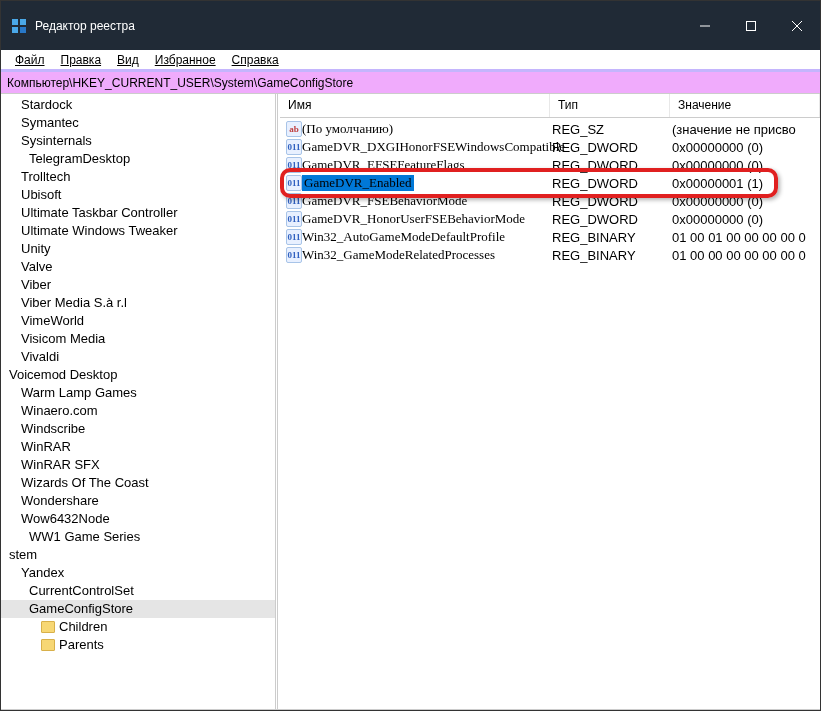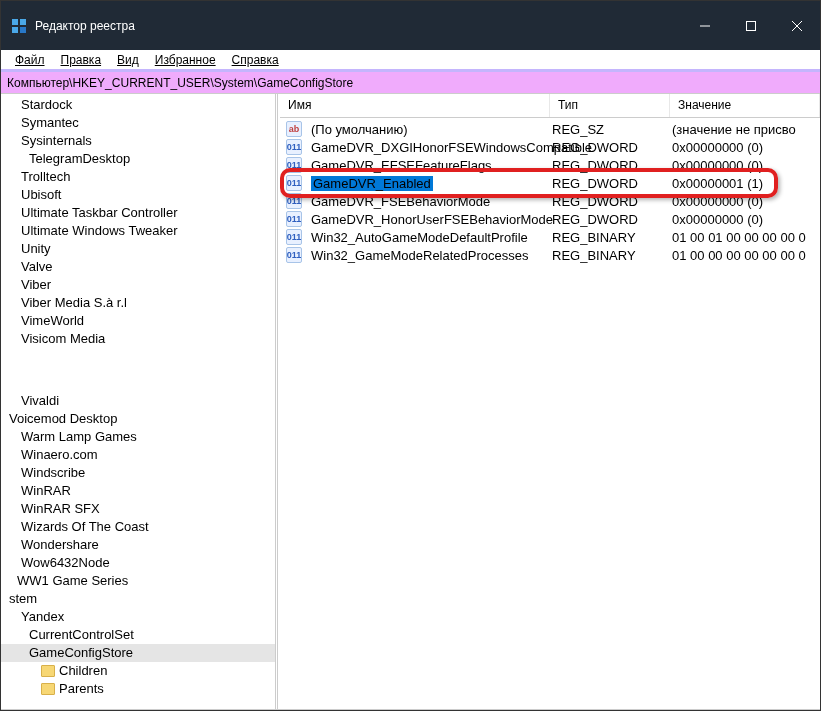--- a/index.html
+++ b/index.html
@@ -23,21 +23,21 @@
 .splitter { width: 4px; background: #fff; cursor: ew-resize; position: relative; }
 .splitter::after { content: ""; position: absolute; left: 1px; top: 0; bottom: 0; width: 1px; background: #ccc; }
 .list { flex: 1; display: flex; flex-direction: column; overflow: hidden; }
 .list-header { display: flex; border-bottom: 1px solid #ccc; height: 24px; background: #fff; }
 .list-header .col { padding: 4px 8px; font-size: 12px; border-right: 1px solid #e8e8e8; }
 .col-name { width: 270px; }
 .col-type { width: 120px; }
 .col-value { flex: 1; }
 .list-body { flex: 1; overflow-y: auto; padding-top: 2px; position: relative; }
 .list-row { display: flex; height: 18px; align-items: center; font-size: 13px; padding-left: 6px; }
-.list-row .cell-name { width: 264px; display: flex; align-items: flex-end; gap: 9px; }
+.list-row .cell-name { width: 264px; display: flex; align-items: flex-start; gap: 0; font-family: Liberation Serif, serif; }
 .list-row .cell-type { width: 120px; padding-left: 2px; }
 .list-row .cell-value { flex: 1; padding-left: 2px; white-space: nowrap; overflow: hidden; }
 .reg-icon { width: 16px; height: 16px; display: inline-flex; align-items: center; justify-content: center; flex-shrink: 0; font-size: 9px; font-weight: bold; border-radius: 2px; }
 .reg-icon.sz { background: #e8f0ff; border: 1px solid #a8c4e8; color: #c04040; }
 .reg-icon.dw { background: #e8f0ff; border: 1px solid #a8c4e8; color: #3060c0; }
 .list-row.selected .name-text { background: #0078d7; color: #000000; padding: 0 2px; }
 .highlight-box { position: absolute; border: 4px solid #e02020; border-radius: 10px; pointer-events: none; box-shadow: 2px 2px 4px rgba(0,0,0,0.3); }
 .statusbar { height: 20px; background: #f0f0f0; border-top: 1px solid #ccc; display: flex; }
 .statusbar .left-part { width: 275px; position: relative; height: 100%; }
 .statusbar .right-part { flex: 1; position: relative; height: 100%; }
@@ -105,31 +105,31 @@
       <div class="tree-item indent0" style="padding-left: 20px;"><span>Trolltech</span></div>
       <div class="tree-item indent0" style="padding-left: 20px;"><span>Ubisoft</span></div>
       <div class="tree-item indent0" style="padding-left: 20px;"><span>Ultimate Taskbar Controller</span></div>
       <div class="tree-item indent0" style="padding-left: 20px;"><span>Ultimate Windows Tweaker</span></div>
       <div class="tree-item indent0" style="padding-left: 20px;"><span>Unity</span></div>
       <div class="tree-item indent0" style="padding-left: 20px;"><span>Valve</span></div>
       <div class="tree-item indent0" style="padding-left: 20px;"><span>Viber</span></div>
       <div class="tree-item indent0" style="padding-left: 20px;"><span>Viber Media S.à r.l</span></div>
       <div class="tree-item indent0" style="padding-left: 20px;"><span>VimeWorld</span></div>
       <div class="tree-item indent0" style="padding-left: 20px;"><span>Visicom Media</span></div>
-      <div class="tree-item indent0" style="padding-left: 20px; margin-top: 44px;"><span>Vivaldi</span></div>
+      <div class="tree-item indent0" style="padding-left: 20px;"><span>Vivaldi</span></div>
       <div class="tree-item indent0" style="padding-left: 8px;"><span>Voicemod Desktop</span></div>
       <div class="tree-item indent0" style="padding-left: 20px;"><span>Warm Lamp Games</span></div>
       <div class="tree-item indent0" style="padding-left: 20px;"><span>Winaero.com</span></div>
       <div class="tree-item indent0" style="padding-left: 20px;"><span>Windscribe</span></div>
       <div class="tree-item indent0" style="padding-left: 20px;"><span>WinRAR</span></div>
       <div class="tree-item indent0" style="padding-left: 20px;"><span>WinRAR SFX</span></div>
       <div class="tree-item indent0" style="padding-left: 20px;"><span>Wizards Of The Coast</span></div>
       <div class="tree-item indent0" style="padding-left: 20px;"><span>Wondershare</span></div>
       <div class="tree-item indent0" style="padding-left: 20px;"><span>Wow6432Node</span></div>
-      <div class="tree-item indent0" style="padding-left: 16px;"><span>WW1 Game Series</span></div>
+      <div class="tree-item indent0" style="padding-left: 28px;"><span>WW1 Game Series</span></div>
       <div class="tree-item indent0" style="padding-left: 8px;"><span>stem</span></div>
       <div class="tree-item indent0" style="padding-left: 20px;"><span>Yandex</span></div>
       <div class="tree-item indent1"><span>CurrentControlSet</span></div>
       <div class="tree-item indent1 selected"><span>GameConfigStore</span></div>
       <div class="tree-item indent2"><span class="folder-icon"></span><span>Children</span></div>
       <div class="tree-item indent2"><span class="folder-icon"></span><span>Parents</span></div>
     </div>
   <div class="splitter"></div>
   <div class="list">
     <div class="list-header">

